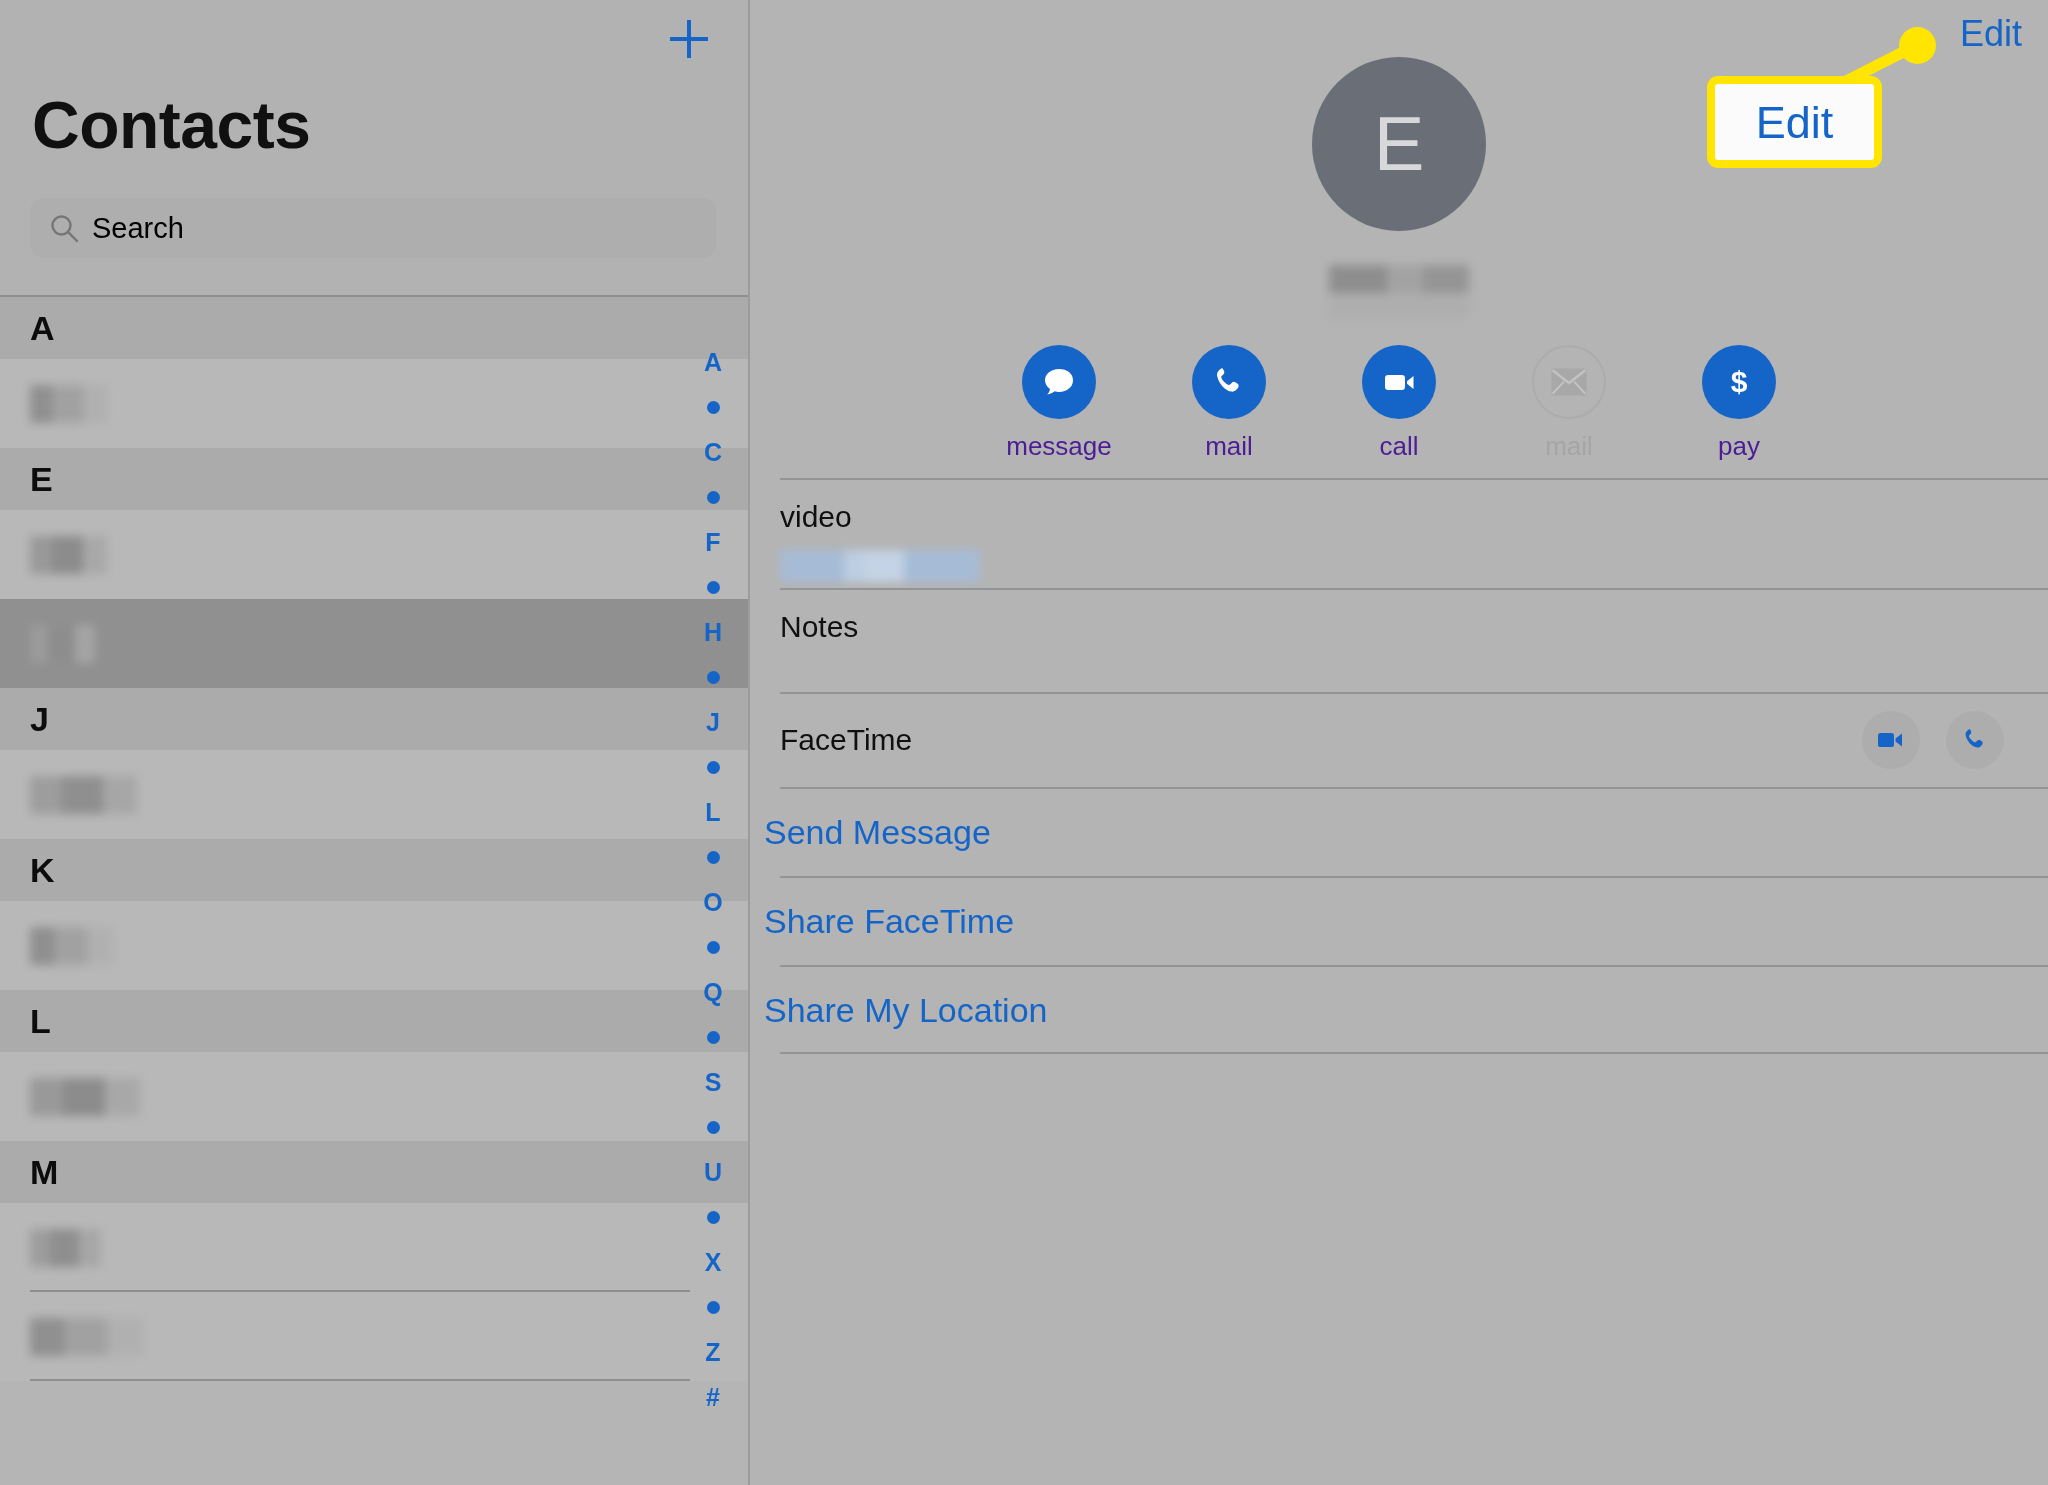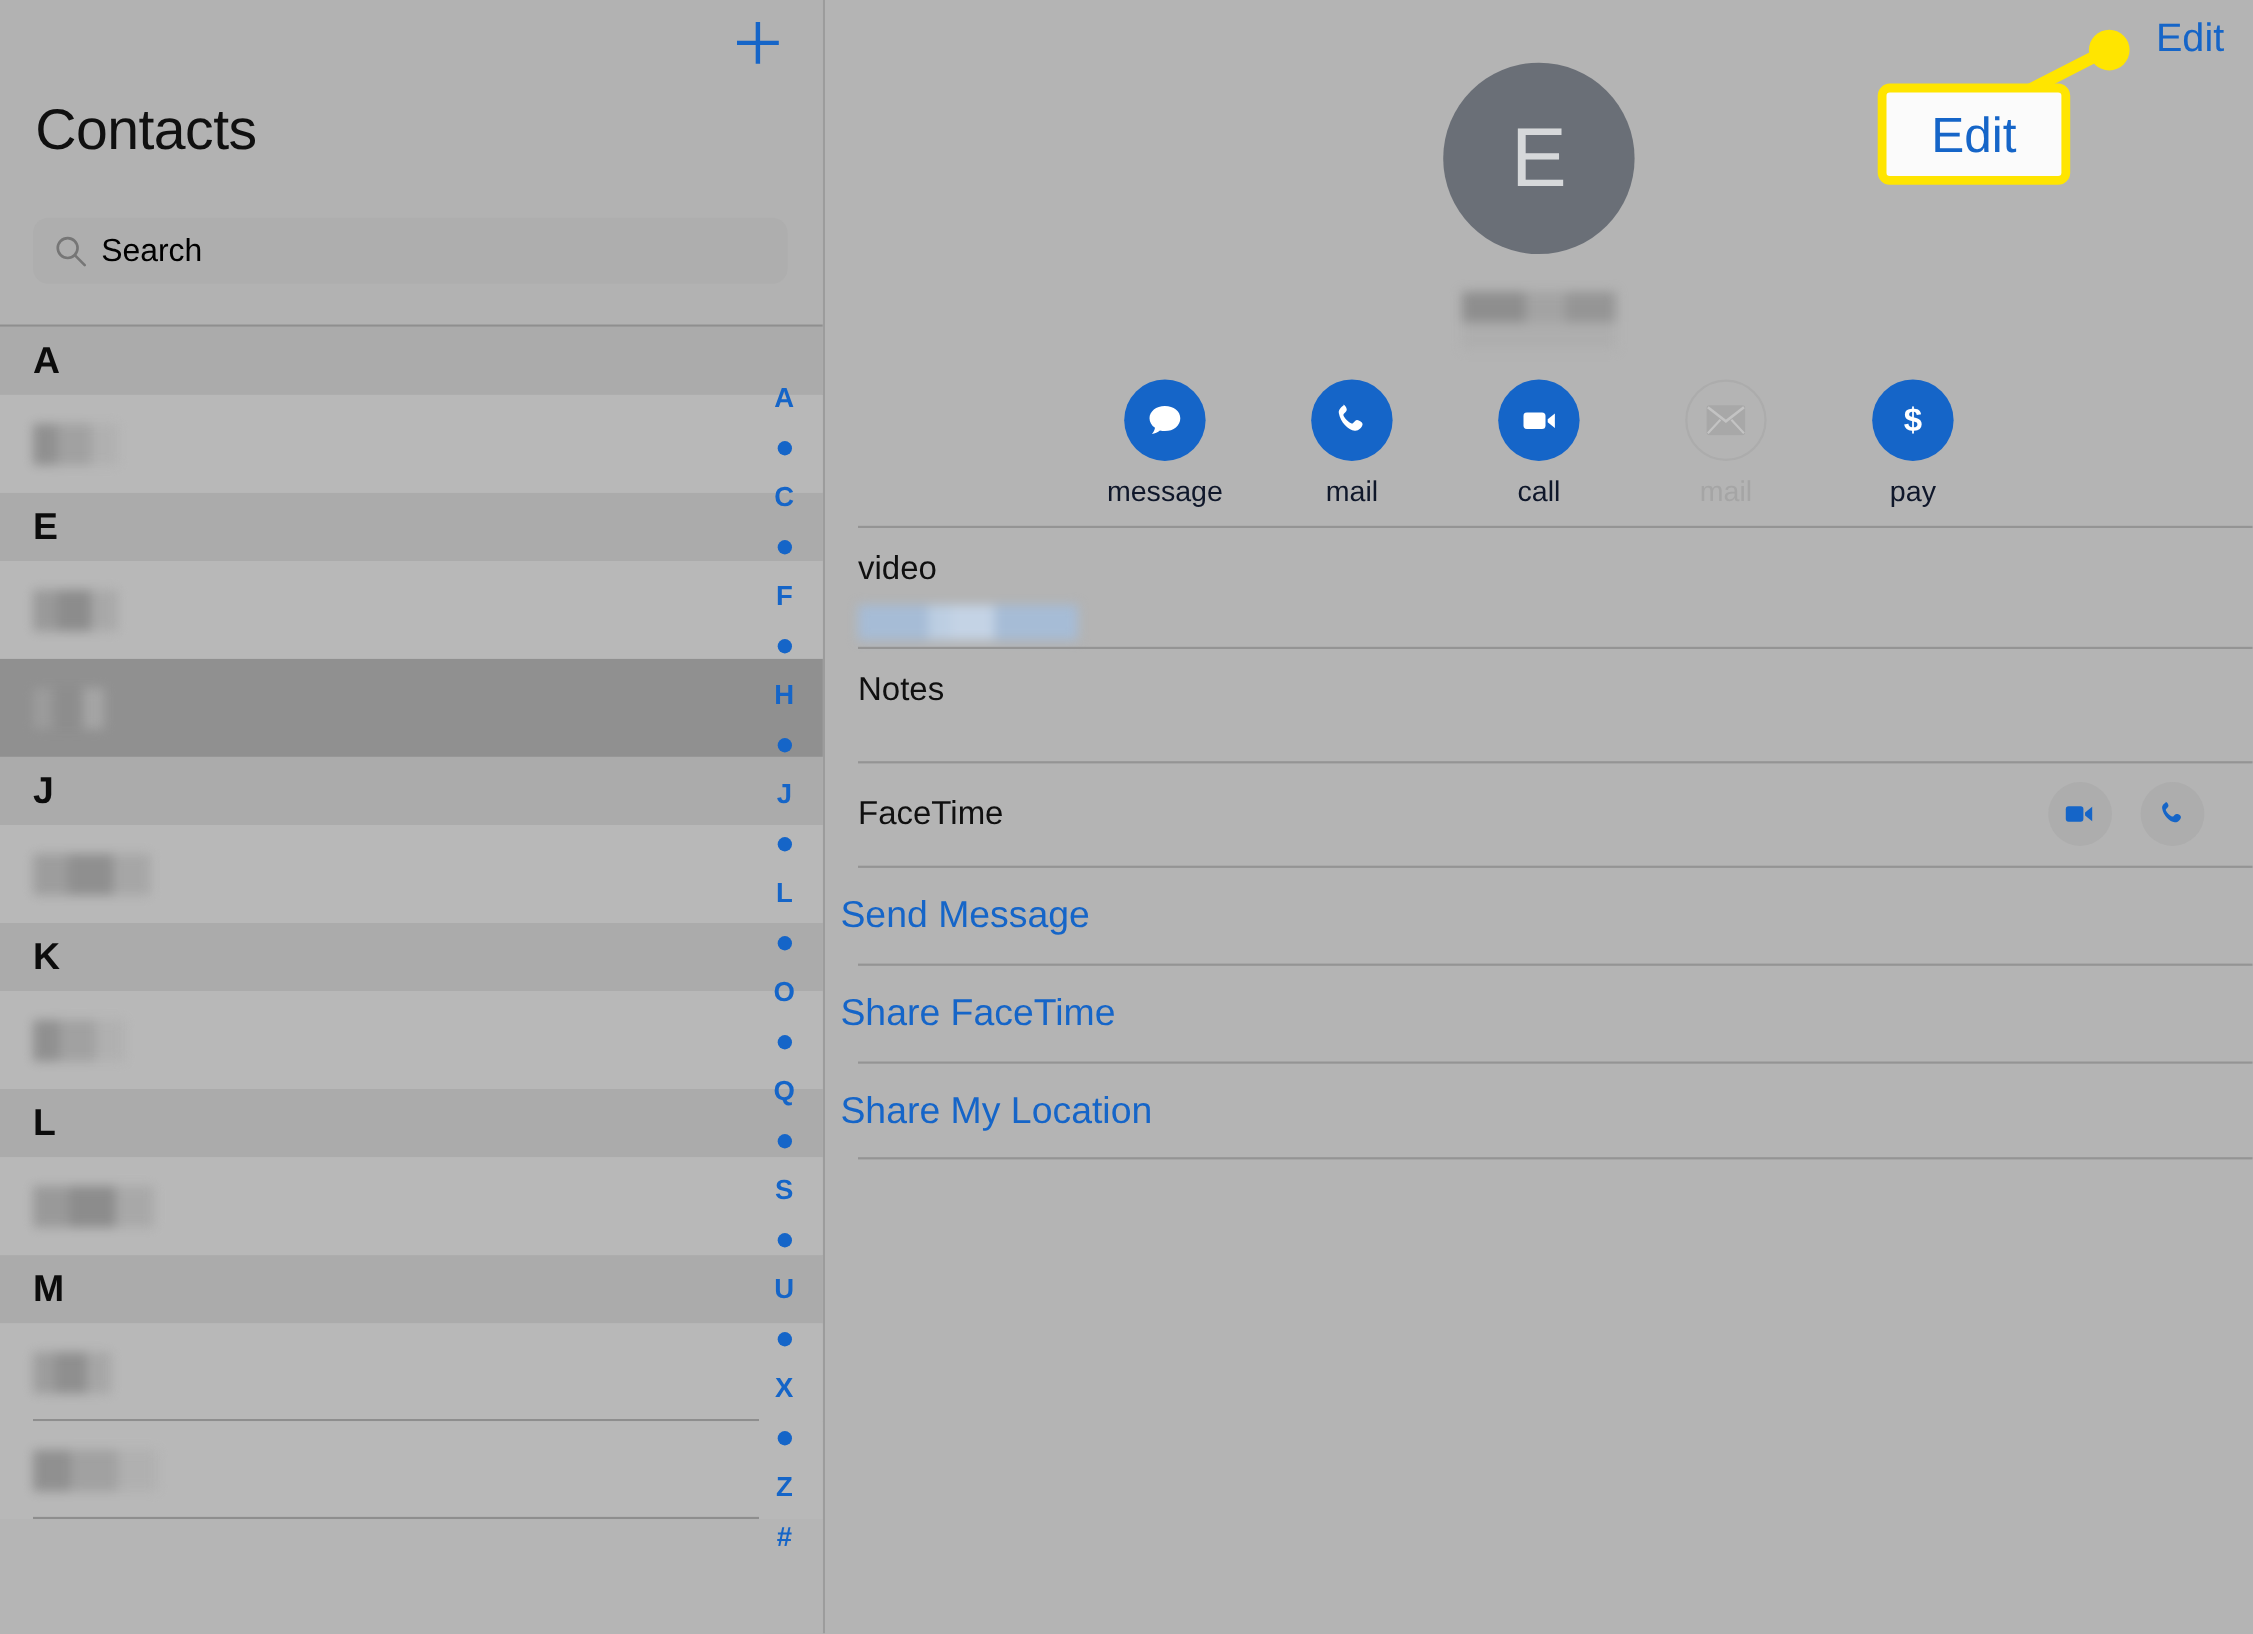--- a/index.html
+++ b/index.html
@@ -50,22 +50,22 @@
     align-items: center;
     justify-content: center;
     cursor: pointer;
   }
   .add-contact-btn svg { display: block; }
 
   .contacts-title {
     position: absolute;
     left: 32px;
     top: 92px;
-    font-size: 52px;
-    font-weight: normal;
+    font-size: 66px;
+    font-weight: bold;
     color: #101010;
     letter-spacing: -0.5px;
     line-height: 1;
   }
 
   .search-wrap {
     position: absolute;
     left: 30px;
     top: 198px;
     width: 686px;
@@ -287,21 +287,21 @@
     justify-content: center;
   }
   .action.disabled .bubble {
     background: transparent;
     border: 2px solid #acacac;
     box-sizing: border-box;
   }
   .action .label {
     margin-top: 14px;
     font-size: 26px;
-    color: #0f172a;
+    color: #4c1d95;
     line-height: 1;
   }
   .action.disabled .label { color: #a5a5a5; }
 
   .fields {
     position: relative;
     margin-top: 0;
   }
   .field-row {
     position: relative;

